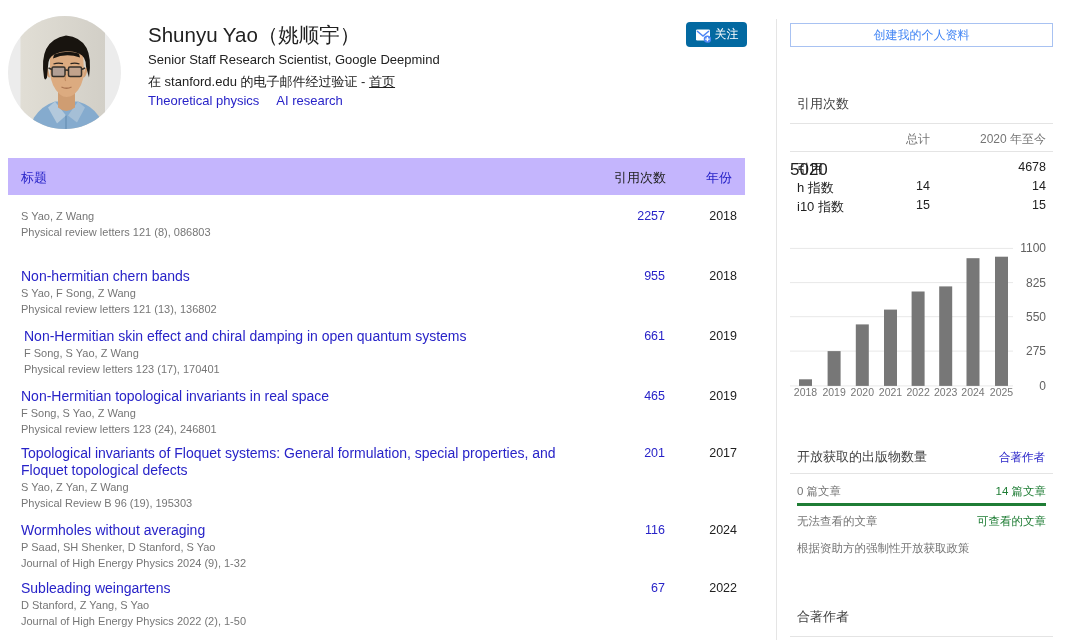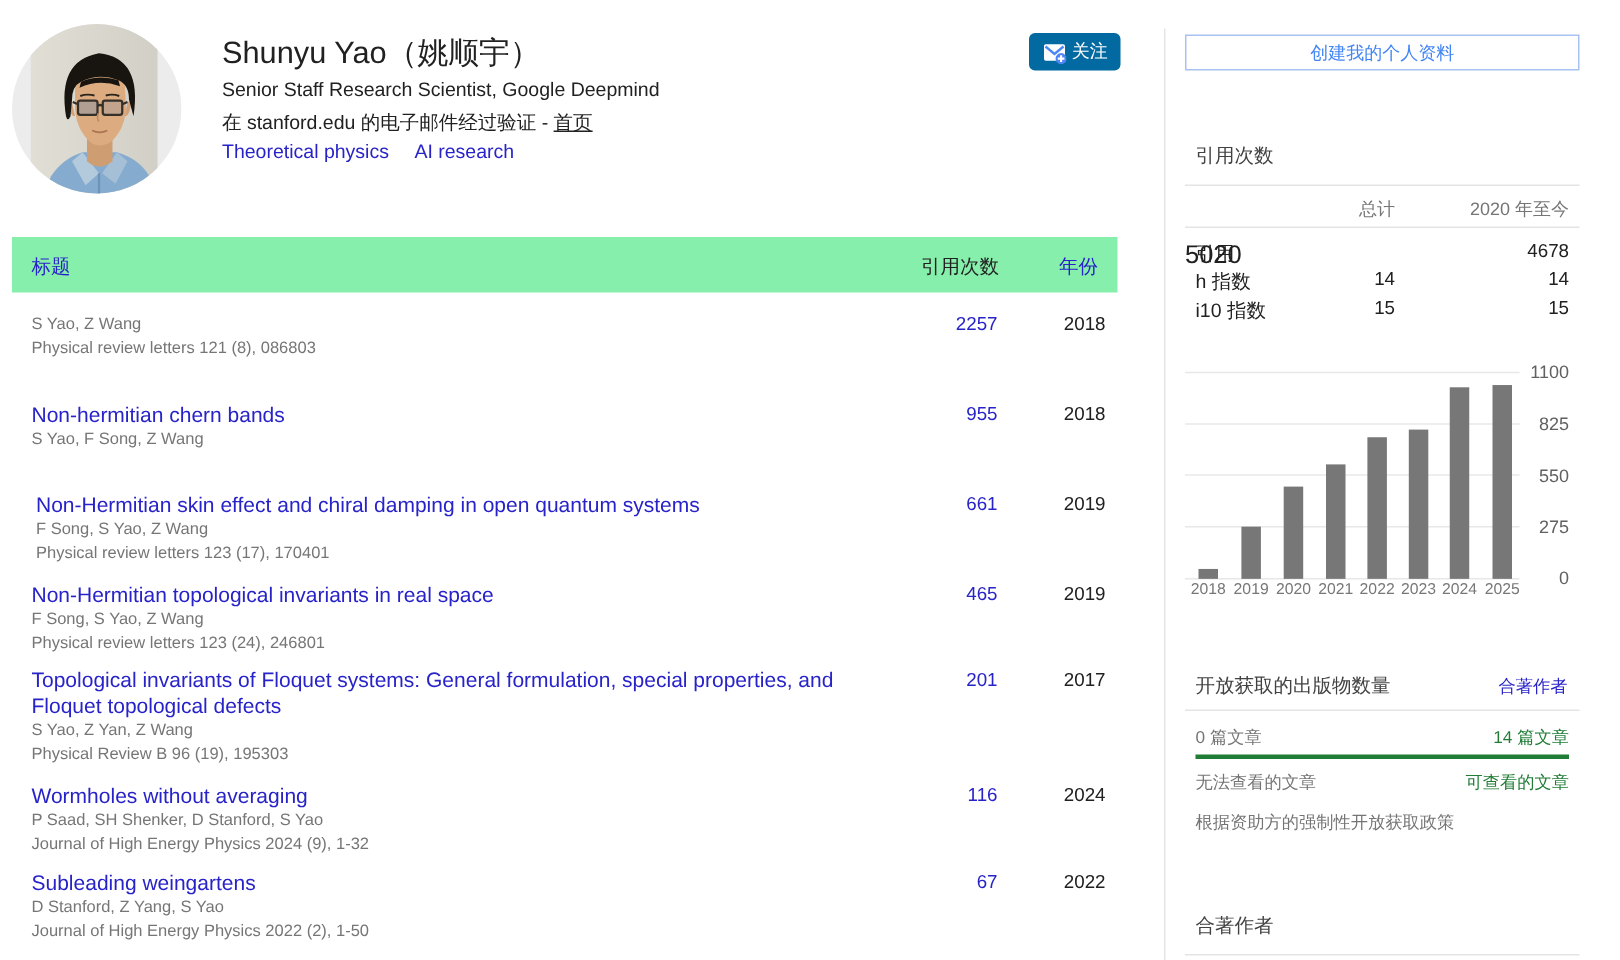--- a/index.html
+++ b/index.html
@@ -72,38 +72,39 @@
     <circle cx="12.4" cy="12.1" r="3.7" fill="#4e86f5"></circle>
     <path d="M12.4 9.9 V14.3 M10.2 12.1 H14.6" stroke="#fff" stroke-width="1.4"></path>
   </svg>
   <span>关注</span>
 </div>
 
 <div class="abs" style="left:790px; top:23px; width:263px; height:24px; background:#fff; border:1px solid #a8c2f2; color:#4285f4; font-size:12px; display:flex; align-items:center; justify-content:center;">创建我的个人资料</div>
 
 <div class="abs" style="left:776px; top:19px; width:1px; height:621px; background:#e5e5e5;"></div>
 
-<div class="abs" style="left:8px; top:158px; width:737px; height:37px; background:#86efac;">
+<div class="abs" style="left:8px; top:158px; width:737px; height:37px; background:#c4b5fd;">
   <a class="lk abs" style="left:13px; top:11px; font-size:13px;">标题</a>
   <span class="abs" style="right:79px; top:11px; font-size:13px; color:#212121;">引用次数</span>
   <a class="lk abs" style="right:13px; top:11px; font-size:13px;">年份</a>
 </div>
 
 <div class="abs" style="left:8px; top:208px; width:737px;">
   <div style="margin-left:13px; width:600px;">
     <div class="gs_gray" style="font-size:11px; line-height:16px;">S Yao, Z Wang</div>
     <div class="gs_gray" style="font-size:11px; line-height:16px;">Physical review letters 121 (8), 086803</div>
   </div>
   <a class="lk abs" style="right:80px; top:1px; font-size:12.5px;">2257</a>
   <span class="abs" style="right:8px; top:1px; font-size:12.5px; color:#212121;">2018</span>
 </div>
 <div class="abs" style="left:8px; top:268px; width:737px;">
   <div style="margin-left:13px; width:600px;">
     <a class="lk" style="font-size:14px; line-height:17px; display:block;">Non-hermitian chern bands</a>
     <div class="gs_gray" style="font-size:11px; line-height:16px;">S Yao, F Song, Z Wang</div>
+    <div class="gs_gray" style="font-size:11px; line-height:16px;">Physical review letters 121 (13), 136802</div>
   </div>
   <a class="lk abs" style="right:80px; top:1px; font-size:12.5px;">955</a>
   <span class="abs" style="right:8px; top:1px; font-size:12.5px; color:#212121;">2018</span>
 </div>
 <div class="abs" style="left:8px; top:328px; width:737px;">
   <div style="margin-left:16px; width:600px;">
     <a class="lk" style="font-size:14px; line-height:17px; display:block;">Non-Hermitian skin effect and chiral damping in open quantum systems</a>
     <div class="gs_gray" style="font-size:11px; line-height:16px;">F Song, S Yao, Z Wang</div>
     <div class="gs_gray" style="font-size:11px; line-height:16px;">Physical review letters 123 (17), 170401</div>
   </div>

